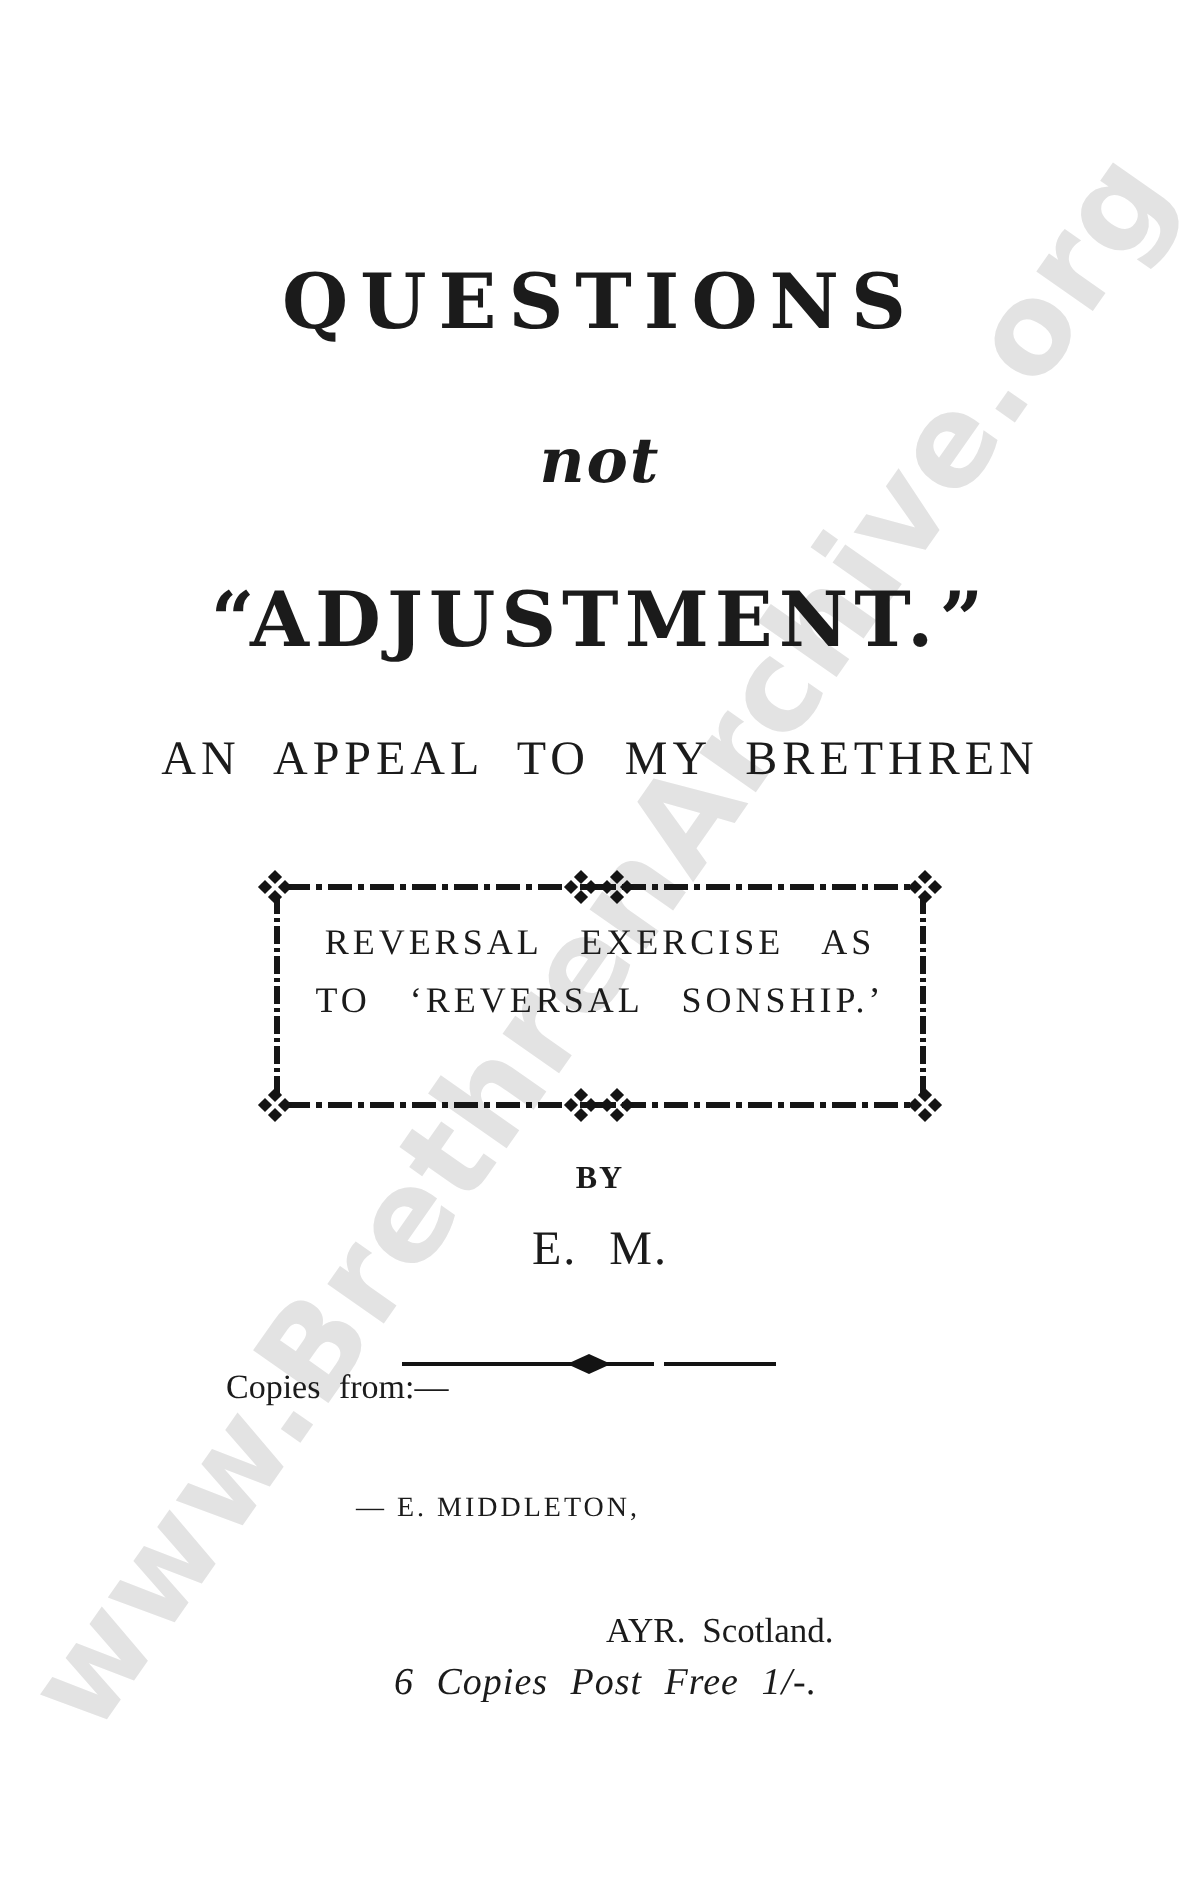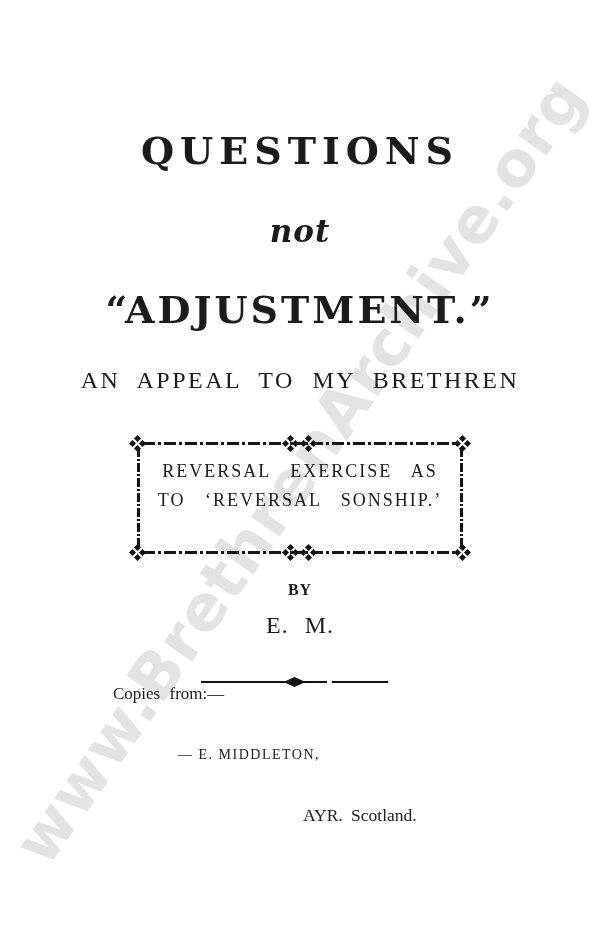--- a/index.html
+++ b/index.html
@@ -145,15 +145,16 @@
     <div class="abs divider">
       <span class="line"></span>
       <span class="thin"></span>
       <span class="gap"></span>
       <span class="dia"></span>
     </div>
 
     <div class="abs imp-copies">Copies from:—</div>
     <div class="abs imp-name">— E. MIDDLETON,</div>
     <div class="abs imp-city">AYR. Scotland.</div>
+    <div class="abs imp-price">6 Copies Post Free 1/-.</div>
 
   </div>
 </div>
 
 </body></html>

